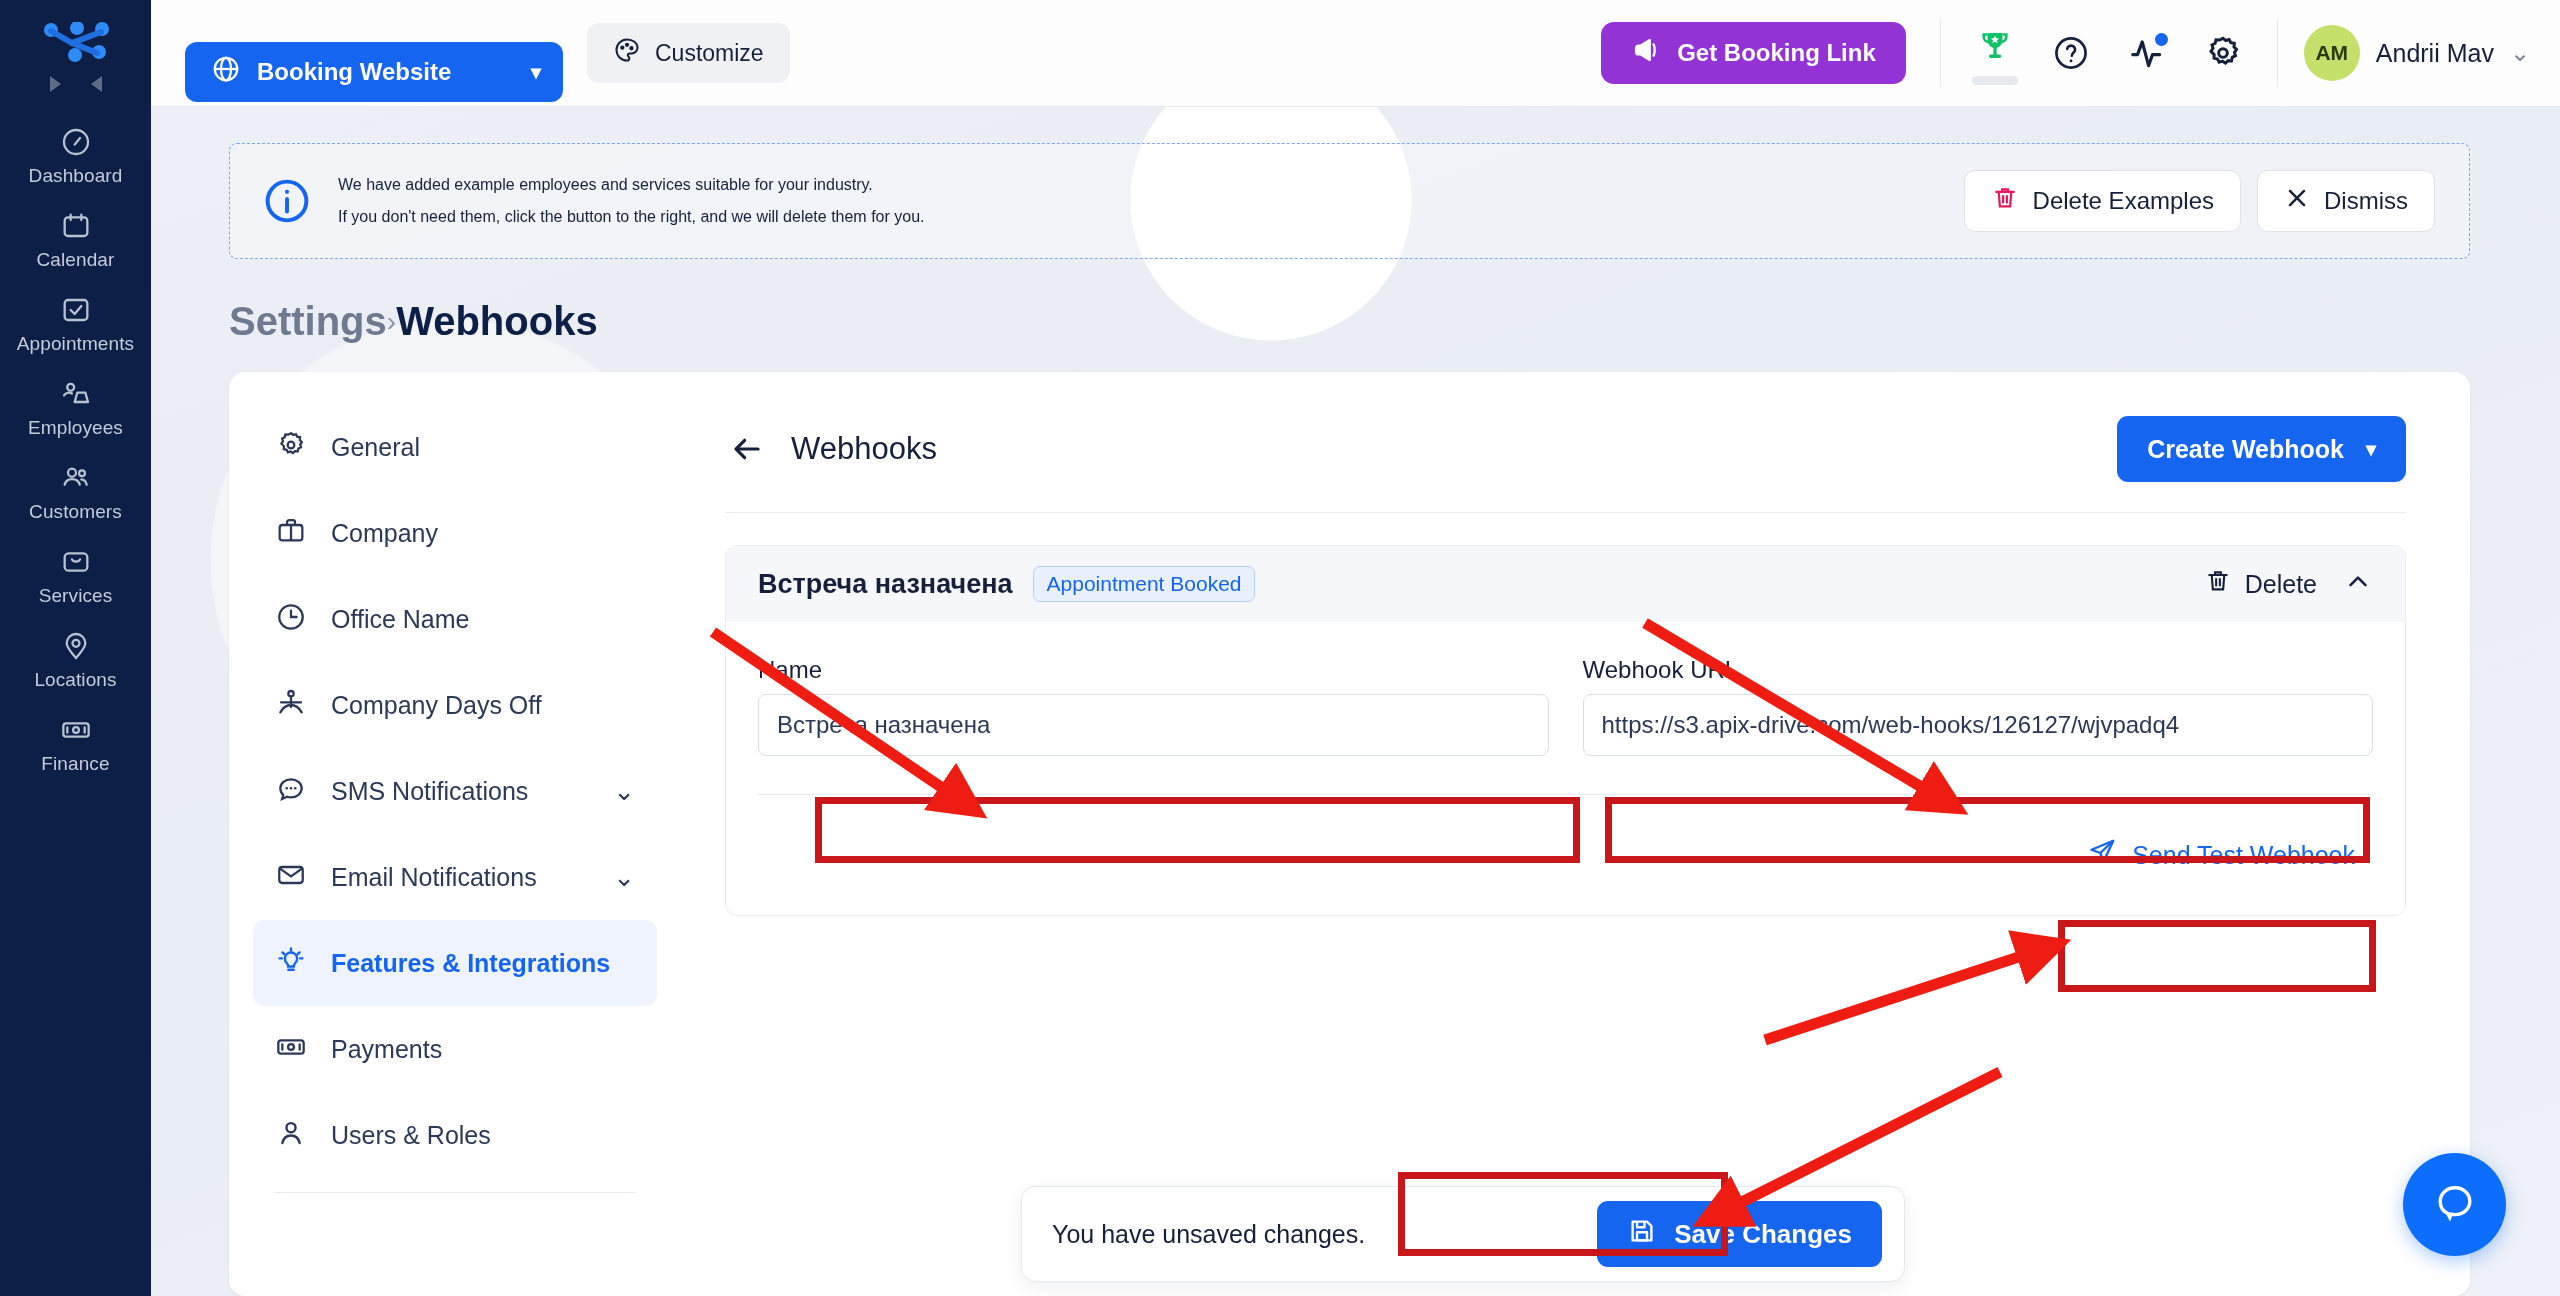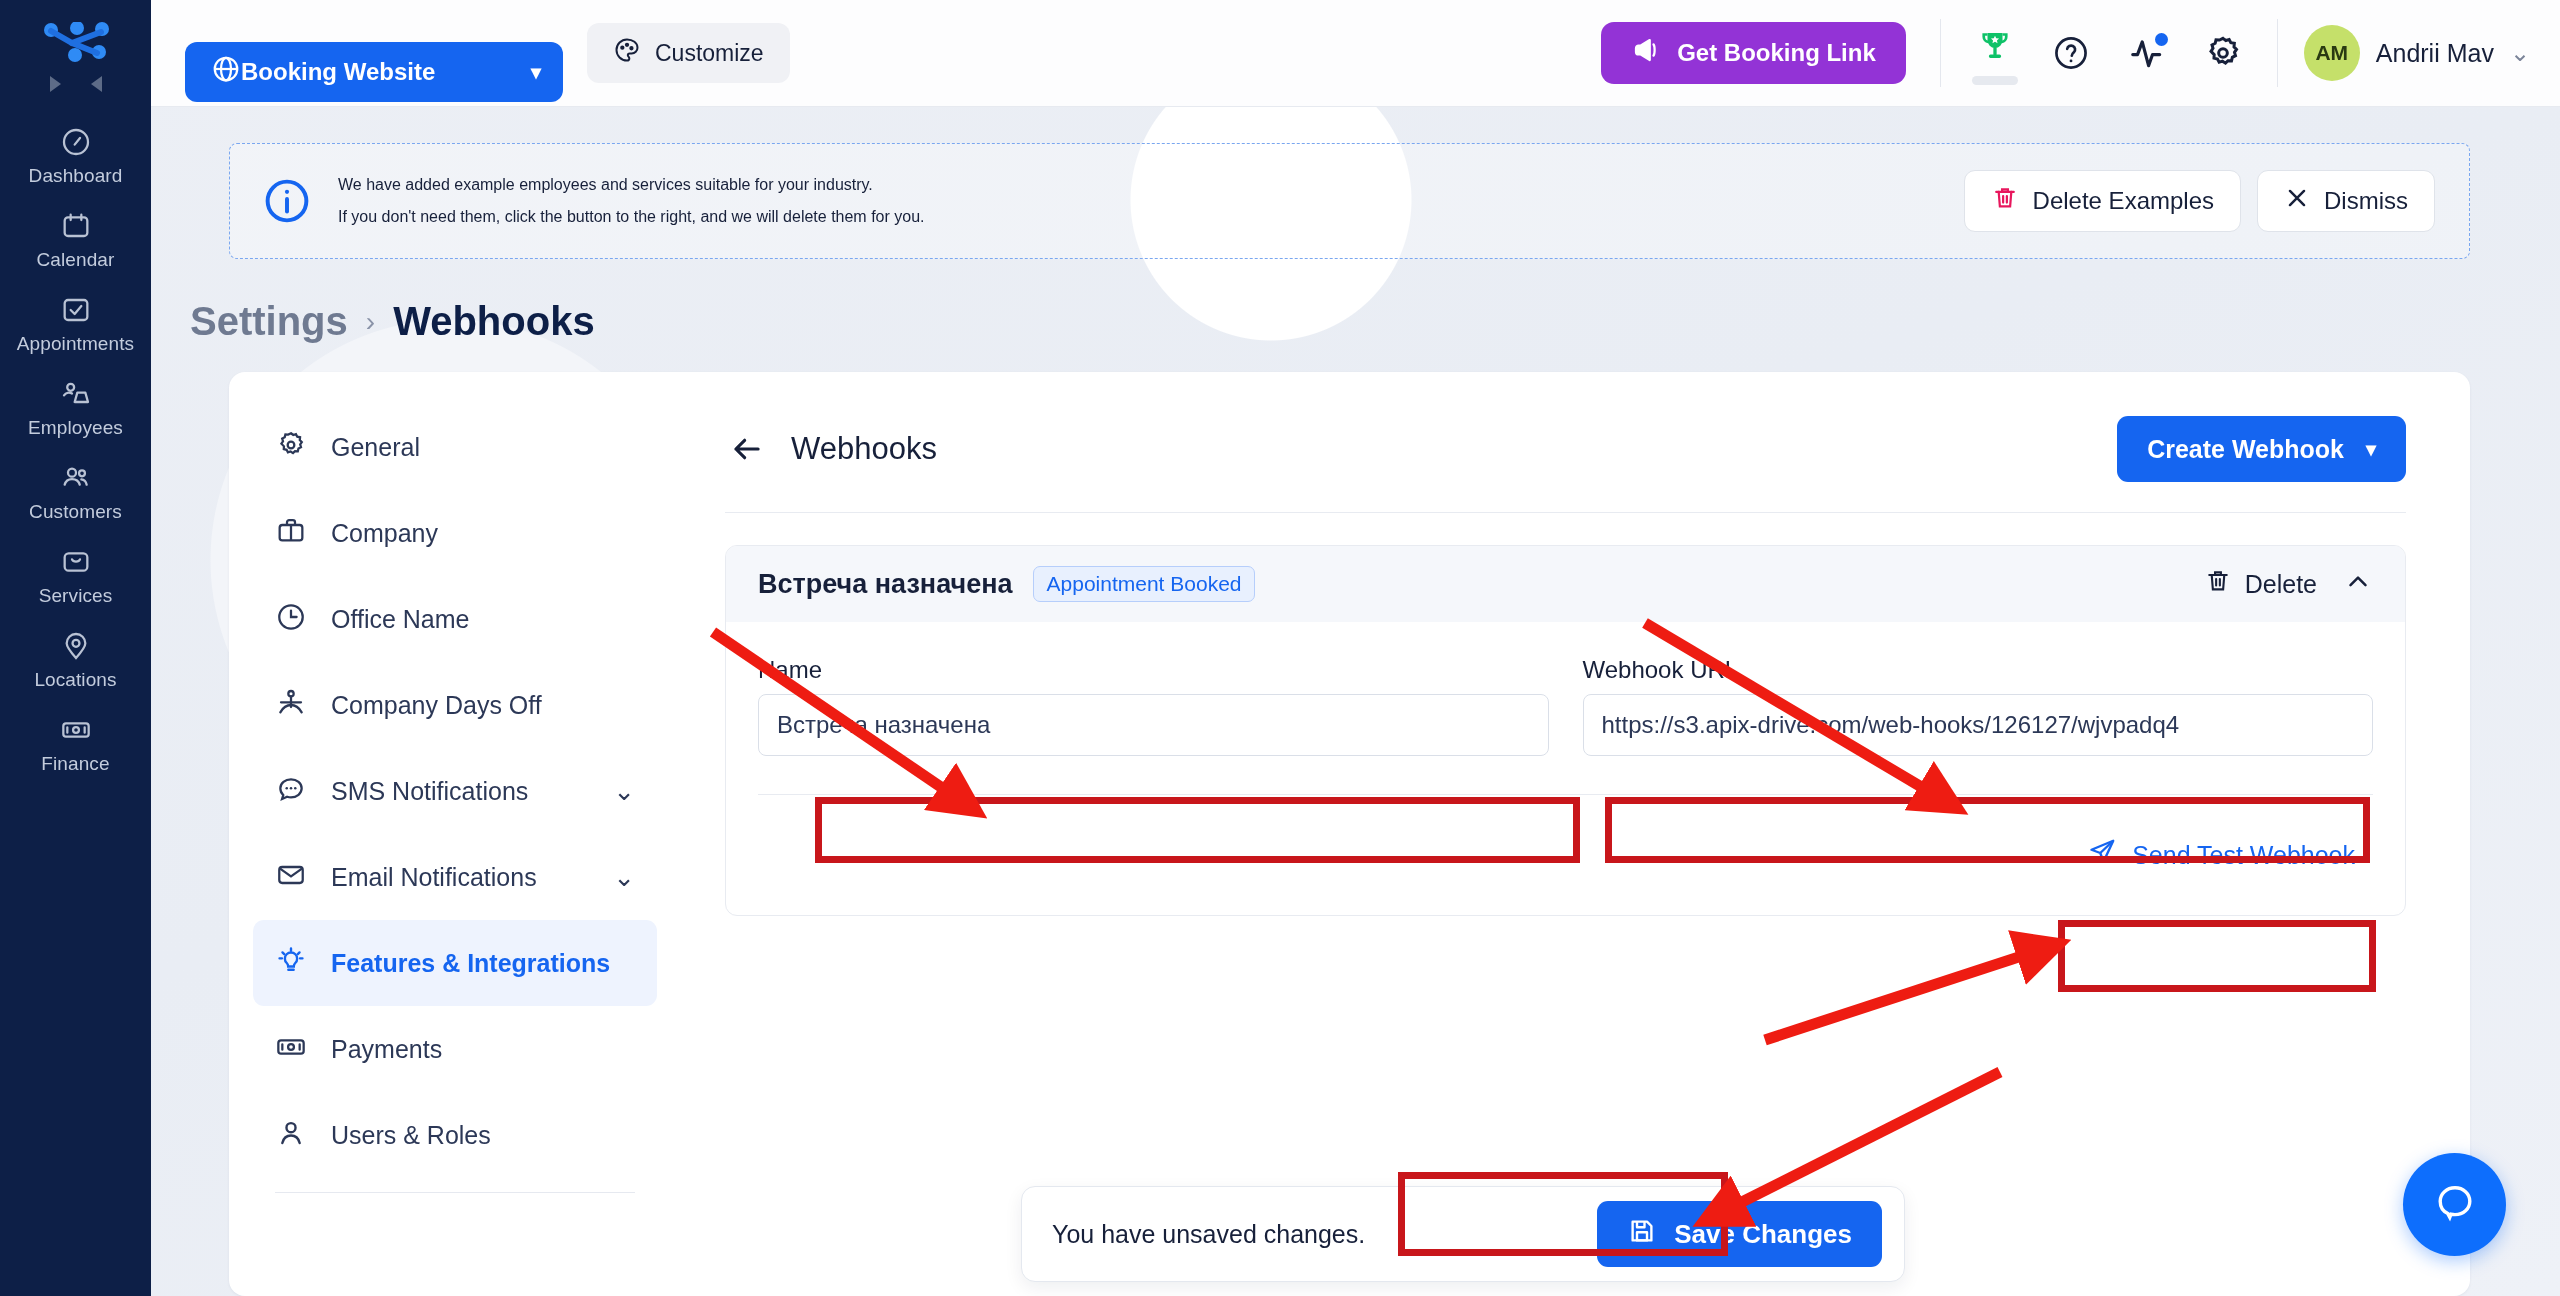--- a/index.html
+++ b/index.html
@@ -44,21 +44,21 @@
 
   
   .topbar {
     height: 107px; flex: 0 0 107px; background: #fdfdfe;
     display: flex; align-items: center; padding: 0 30px 0 34px;
     border-bottom: 1px solid #e7eaf0;
   }
 
   .booking-btn {
     height: 60px; min-width: 378px; background: #1565f0; color:#fff;
-    border-radius: 12px; display:flex; align-items:center; gap:0;
+    border-radius: 12px; display:flex; align-items:center; gap:16px;
     padding: 0 22px 0 26px; font-size: 24px; font-weight: 700; margin-top: 38px;
   }
   .booking-btn .chev { margin-left: auto; font-size: 20px; }
   .customize-btn {
     height: 60px; background:#f0f1f5; color:#17203a; border-radius:12px;
     display:flex;align-items:center;gap:14px;padding:0 26px;font-size:23px;margin-left:24px;
   }
   .topbar-spacer { flex: 1 1 auto; }
   .gbl-btn {
     height: 62px; background:#9333d6; color:#fff; border-radius:13px;
@@ -85,21 +85,21 @@
   .banner-ico { width:54px;height:54px;flex:0 0 54px;display:flex;align-items:center;justify-content:center;margin-right:24px;}
   .banner-text { display:flex;flex-direction:column;gap:14px; }
   .banner-text div { font-size:16px;color:#17203a; }
   .banner-actions { margin-left:auto; display:flex; gap:16px; }
   .ghost-btn {
     height:62px;background:#fff;border:1px solid #dfe3ea;border-radius:11px;
     display:flex;align-items:center;gap:14px;padding:0 26px;font-size:24px;color:#17203a;cursor:pointer;
   }
 
   
-  .crumb { margin: 40px 0 0 39px; display:flex; align-items:center; gap:18px; }
+  .crumb { margin: 40px 0 0 78px; display:flex; align-items:center; }
   .crumb .c1 { font-size:40px;color:#6f7a91;font-weight:600;cursor:pointer; }
   .crumb .sep { font-size:28px;color:#8a93a8; }
   .crumb .c2 { font-size:40px;color:#0d1f47;font-weight:700; }
 
   
   .panel {
     margin: 28px 90px 0 78px; background:#fff; border-radius:16px;
     flex: 1 1 auto; display:flex; overflow:hidden; position:relative;
     box-shadow: 0 1px 3px rgba(20,30,60,.06);
   }

